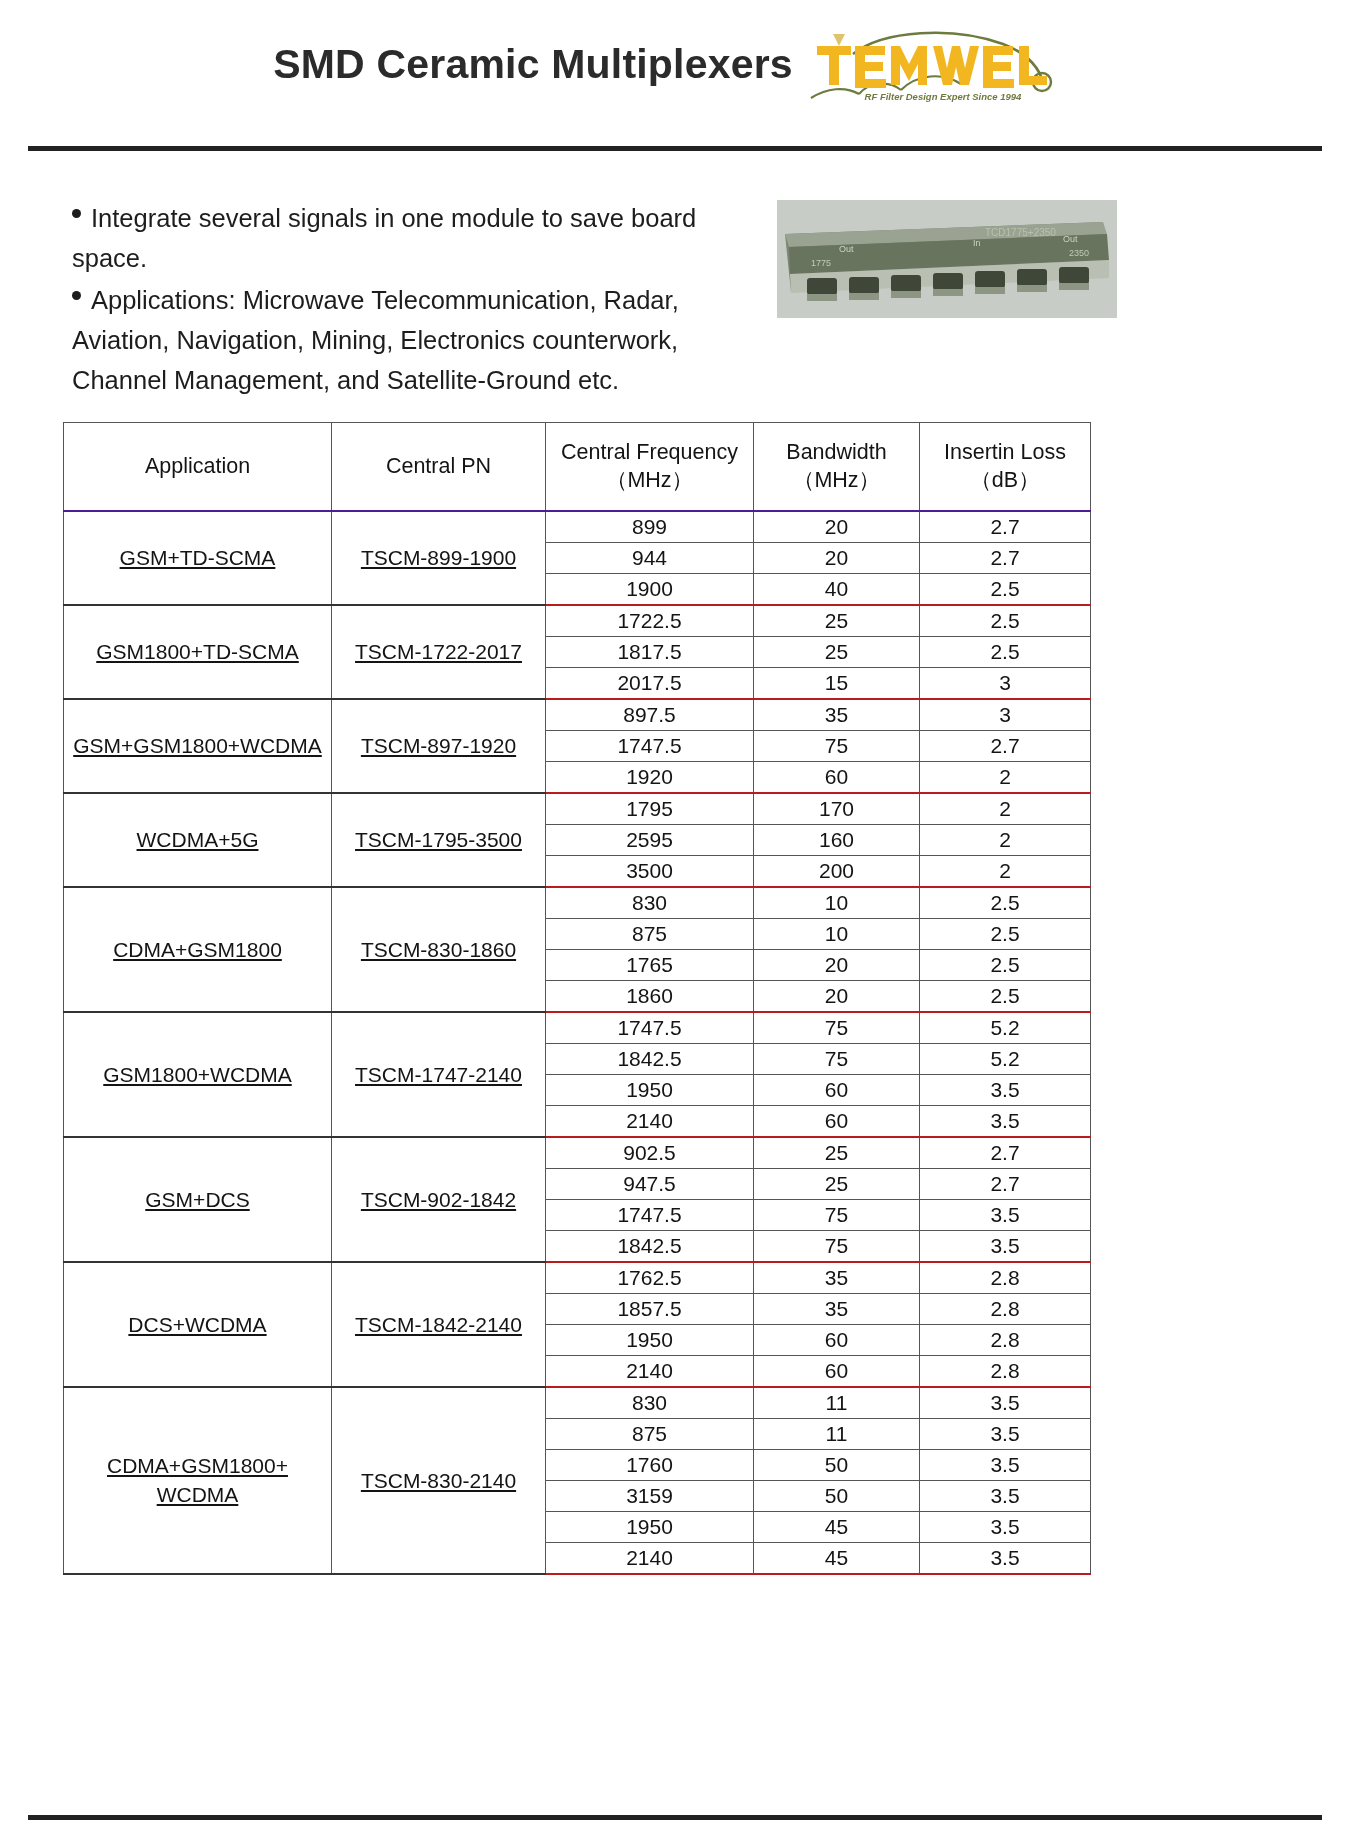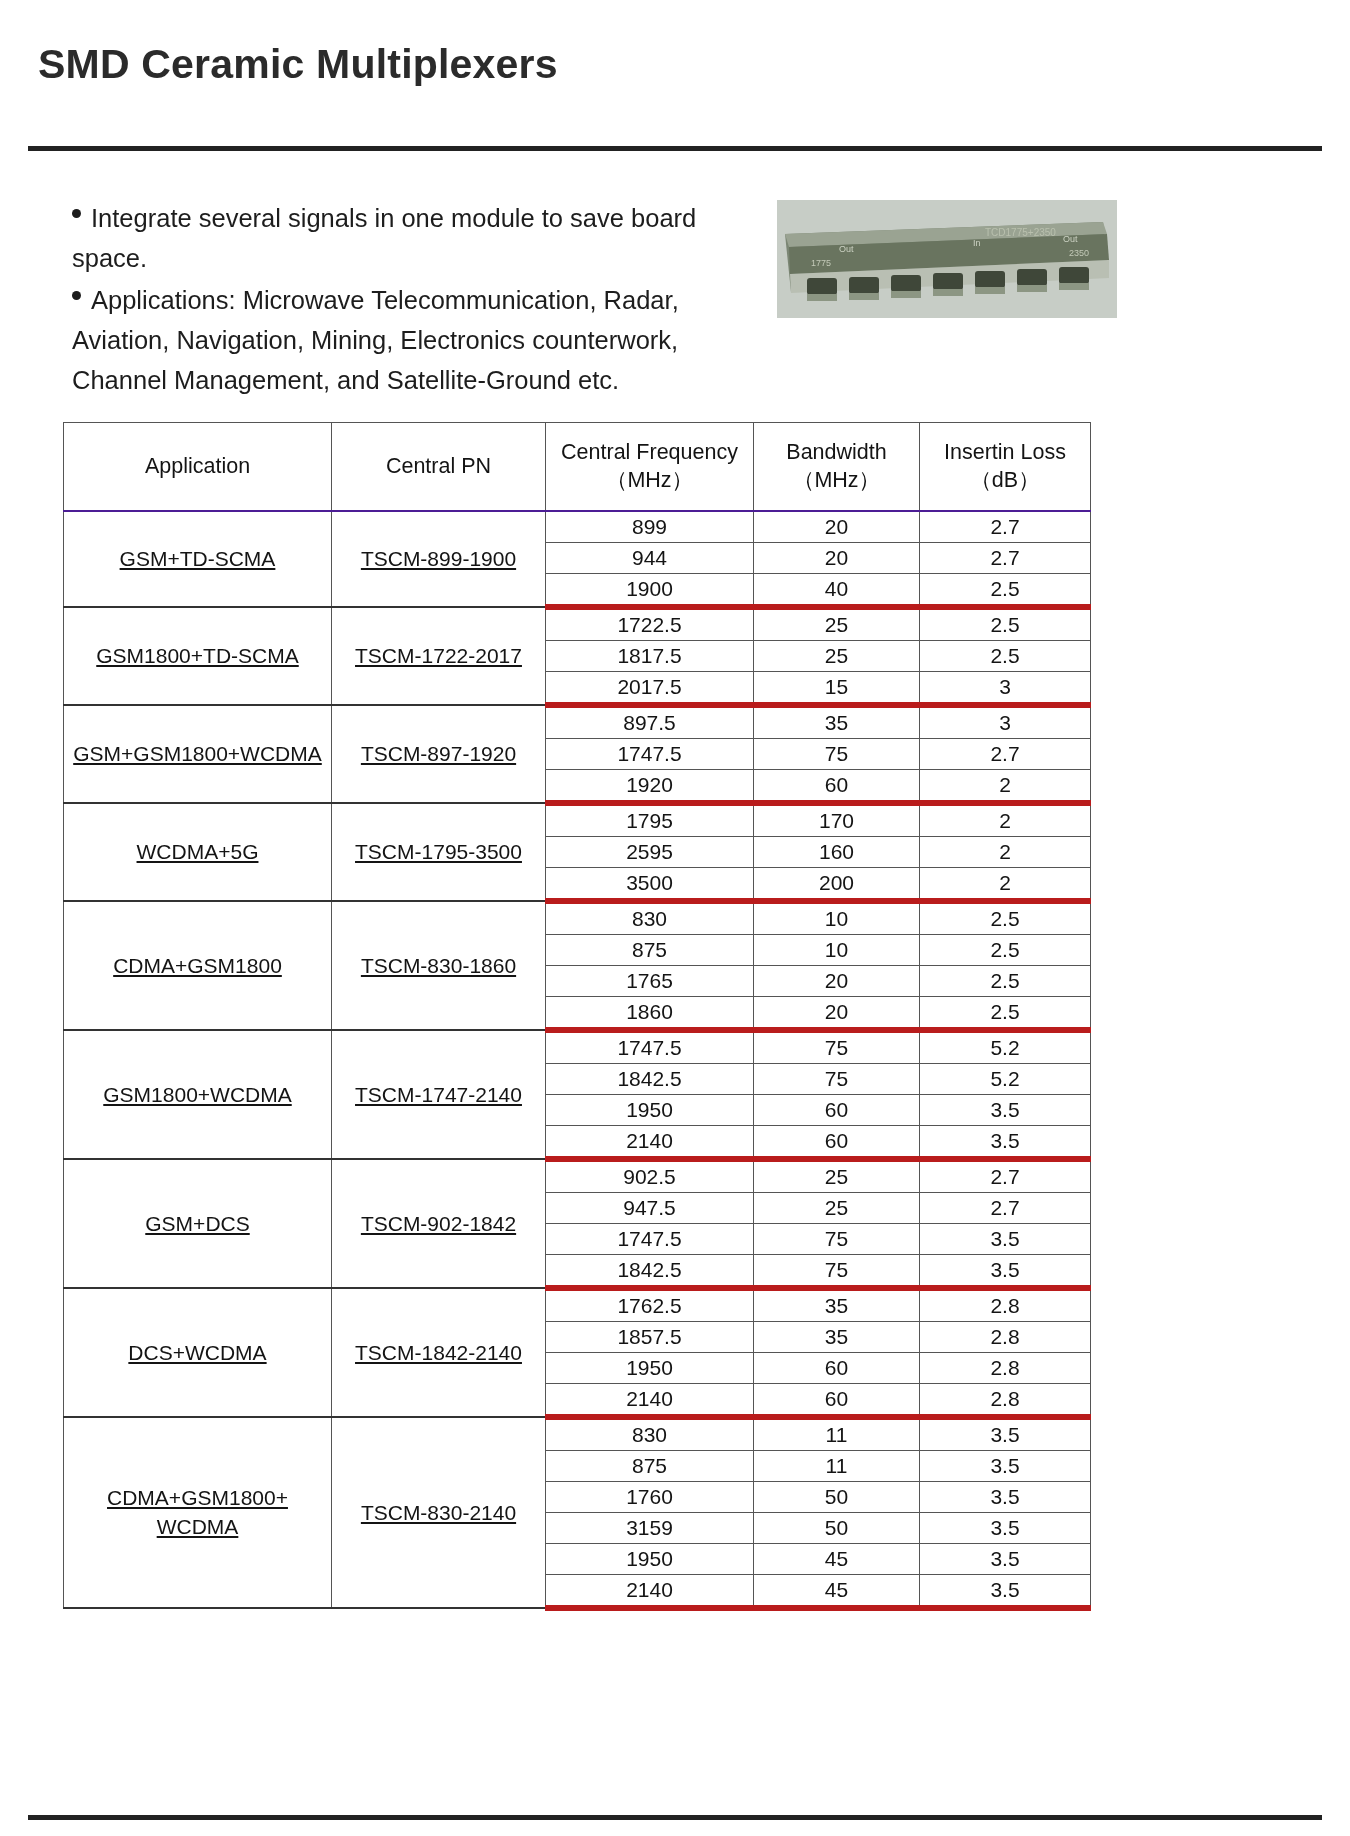--- a/index.html
+++ b/index.html
@@ -14,21 +14,21 @@
     overflow: hidden;
   }
 
   
   .page-header {
     position: relative;
     height: 128px;
     padding: 0 30px 0 38px;
     display: flex;
     align-items: center;
-    justify-content: flex-start;
+    justify-content: center;
   }
   .page-title {
     font-size: 41px;
     font-weight: bold;
     letter-spacing: 0.2px;
     color: #2b2b2b;
     white-space: nowrap;
   }
 
   .logo-wrap {
@@ -122,38 +122,55 @@
     height: 30.6px;
   }
   td.group-cell {
     font-size: 21px;
     line-height: 29px;
     border-top: 2px solid #333;
     border-bottom: 2px solid #333;
     text-decoration: underline;
   }
   tr.group-first td { border-top: 2px solid #4c1d95; }
-  tr.group-last td  { border-bottom: 6px solid #b91c1c; }
+  tr.group-last td  { border-bottom: 2px solid #b91c1c; }
 
   
   .footer-rule {
     position: absolute;
     left: 28px;
     right: 28px;
     bottom: 16px;
     height: 5px;
     background: #222222;
   }
 </style>
 </head>
 <body>
 
 <div class="page-header">
   <div class="page-title">SMD Ceramic Multiplexers</div>
 
+  <div class="logo-wrap">
+    <svg class="logo-svg" viewBox="0 0 262 86">
+      <path d="M18 74 C 34 64, 52 62, 66 70" fill="none" stroke="#6E7B3F" stroke-width="2.2"></path>
+      <path d="M66 70 C 76 58, 96 56, 108 66" fill="none" stroke="#6E7B3F" stroke-width="2.2"></path>
+      <path d="M108 66 C 124 50, 150 48, 168 60" fill="none" stroke="#6E7B3F" stroke-width="2.2"></path>
+      <path d="M60 30 C 90 6, 160 2, 210 20 C 236 30, 248 46, 250 60" fill="none" stroke="#6E7B3F" stroke-width="2.6"></path>
+      <circle cx="249" cy="58" r="9" fill="none" stroke="#6E7B3F" stroke-width="2.4"></circle>
+      <path d="M24 22 h34 v9 H46 v30 H36 V31 H24 z" fill="#F2B720"></path>
+      <path d="M62 22 h30 v9 H72 v7 h18 v9 H72 v8 h21 v9 H62 z" fill="#F2B720"></path>
+      <path d="M98 61 V22 h9 l9 18 9-18 h9 v39 h-9 V40 l-9 17 -9-17 v21 z" fill="#F2B720"></path>
+      <path d="M140 22 h9 l5 22 5-22 h8 l5 22 5-22 h9 l-10 39 h-9 l-4-18 -4 18 h-9 z" fill="#F2B720"></path>
+      <path d="M190 22 h30 v9 h-20 v7 h18 v9 h-18 v8 h21 v9 h-31 z" fill="#F2B720"></path>
+      <path d="M226 22 h10 v30 h18 v9 h-28 z" fill="#F2B720"></path>
+      <path d="M40 10 l12 0 -6 12 z" fill="#E0C36A"></path>
+      <text x="150" y="76" font-family="'Liberation Sans', sans-serif" font-size="9.5" font-weight="bold" font-style="italic" fill="#6E7B3F" text-anchor="middle">RF Filter Design Expert Since 1994</text>
+    </svg>
+  </div>
 </div>
 <div class="header-rule"></div>
 
 <div class="intro">
   <p class="bullet-line bullet-p">
     <span class="dot"></span><span>Integrate several signals in one module to save board space.</span>
   </p>
   <p class="bullet-line bullet-p">
     <span class="dot"></span><span>Applications: Microwave Telecommunication, Radar, Aviation, Navigation, Mining, Electronics counterwork, Channel Management, and Satellite-Ground etc.</span>
   </p>

